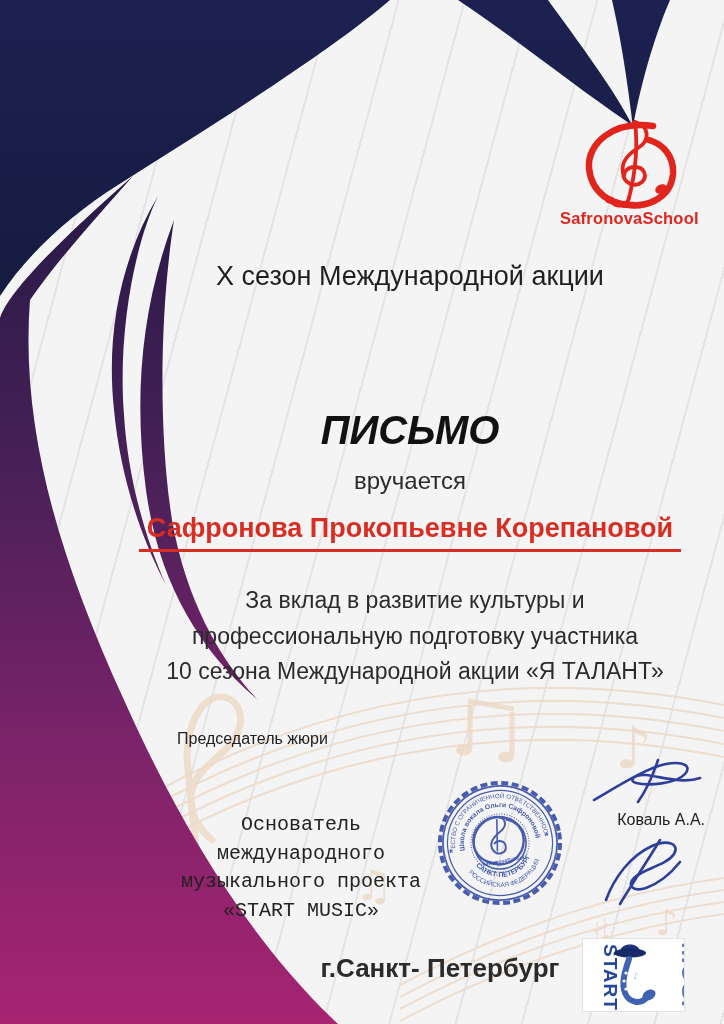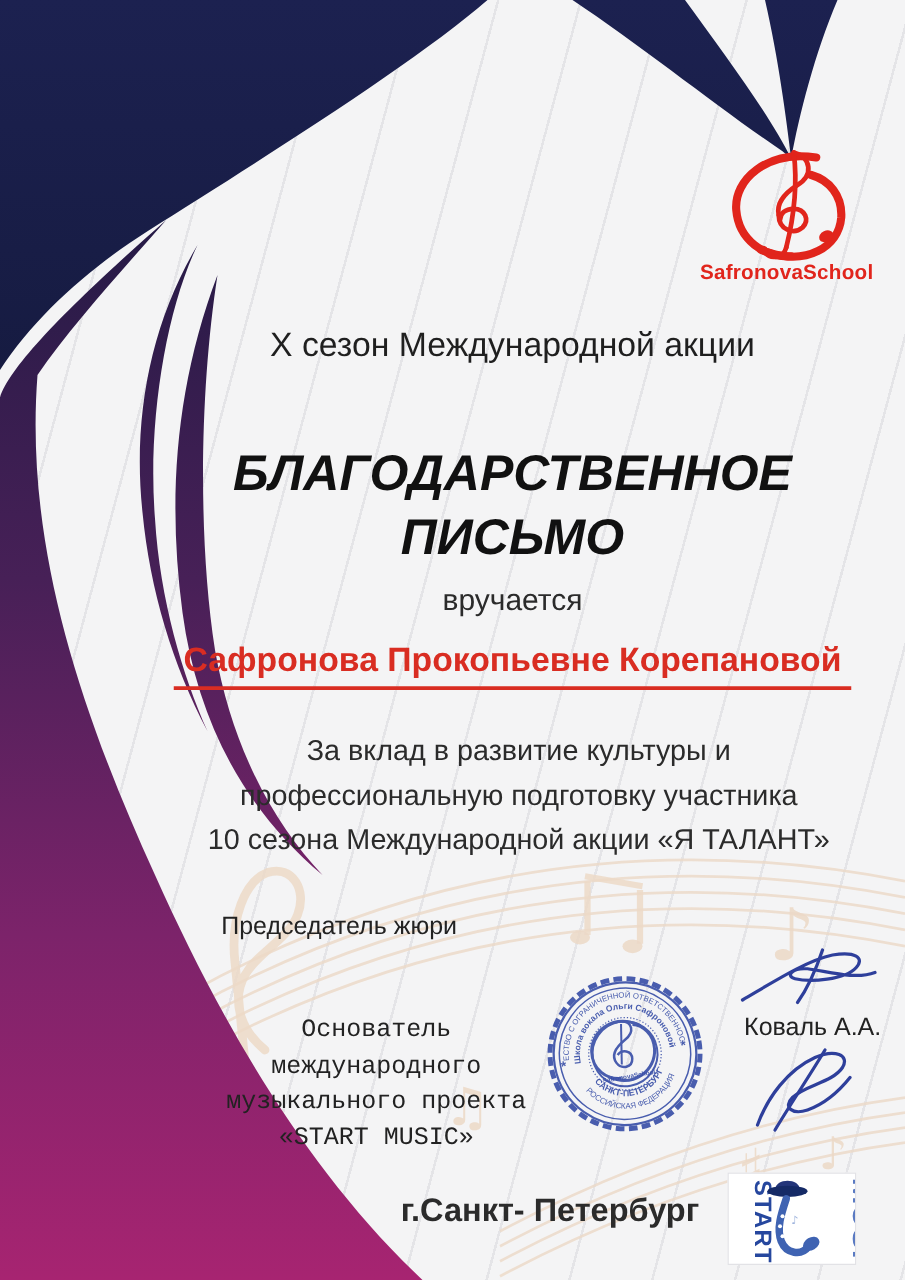--- a/index.html
+++ b/index.html
@@ -12,21 +12,21 @@
     color:#262626;
   }
   .abs{position:absolute;}
   .ctext{text-align:center;}
   .header-line{font-size:27px;line-height:40px;color:#1f1f1f;}
   .title-line{font-size:40px;line-height:52px;font-weight:bold;font-style:italic;color:#111;}
   .presented{font-size:24px;color:#2b2b2b;}
   .recipient{font-size:27px;font-weight:bold;color:#d92d22;}
   .recipient span{display:inline-block;border-bottom:3px solid #d92d22;padding:0 8px 5px 8px;}
   .body-line{font-size:23px;line-height:36px;color:#2b2b2b;}
-  .sig-label{font-size:20px;color:#222;}
+  .sig-label{font-size:16px;color:#222;}
   .founder-block{font-size:20px;line-height:28.5px;color:#222;text-align:center;font-family:Liberation Mono, monospace;}
   .footer-line{font-size:26px;line-height:27px;color:#2b2b2b;font-weight:bold;}
   .school-name{font-size:16.5px;font-weight:bold;color:#e1251c;letter-spacing:.2px;}
   svg{display:block;}
 </style>
 </head>
 <body>
 
 <div id="certificate">
 
@@ -94,21 +94,20 @@
     </g>
     <g fill="#e1251c">
       <ellipse cx="35" cy="82" rx="4.5" ry="3.5"></ellipse>
       <ellipse cx="86" cy="71" rx="6" ry="4.5" transform="rotate(-25 86 71)"></ellipse>
     </g>
   </svg>
   <div class="abs ctext school-name" style="left:560px;top:209px;width:135px">SafronovaSchool</div>
 
   <div class="abs ctext header-line" style="left:95px;top:256px;width:630px">X сезон Международной акции</div>
 
-  <div class="abs ctext title-line" style="left:95px;top:353px;width:630px">БЛАГОДАРСТВЕННОЕ</div>
   <div class="abs ctext title-line" style="left:95px;top:404px;width:630px">ПИСЬМО</div>
 
   <div class="abs ctext presented" style="left:95px;top:467px;width:630px">вручается</div>
   <div class="abs ctext recipient" style="left:85px;top:513px;width:650px">
     <span>Сафронова Прокопьевне Корепановой</span>
   </div>
 
   <div class="abs ctext body-line" style="left:95px;top:582px;width:640px">За вклад в развитие культуры и</div>
   <div class="abs ctext body-line" style="left:95px;top:618px;width:640px">профессиональную подготовку участника</div>
   <div class="abs ctext body-line" style="left:95px;top:653px;width:640px">10 сезона Международной акции «Я ТАЛАНТ»</div>

